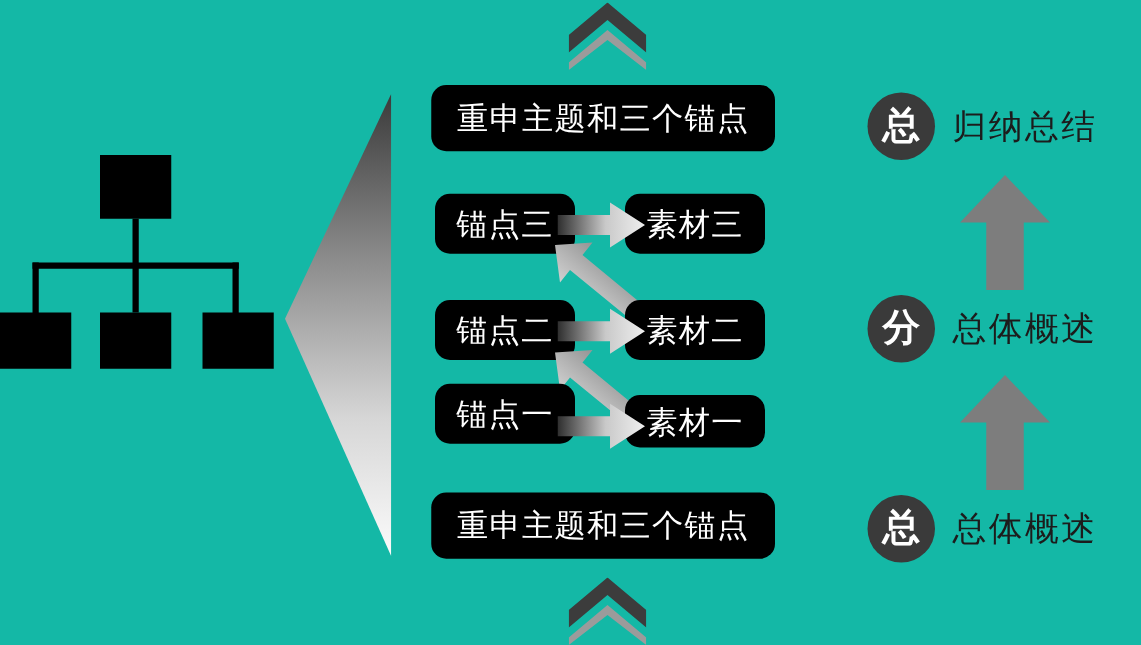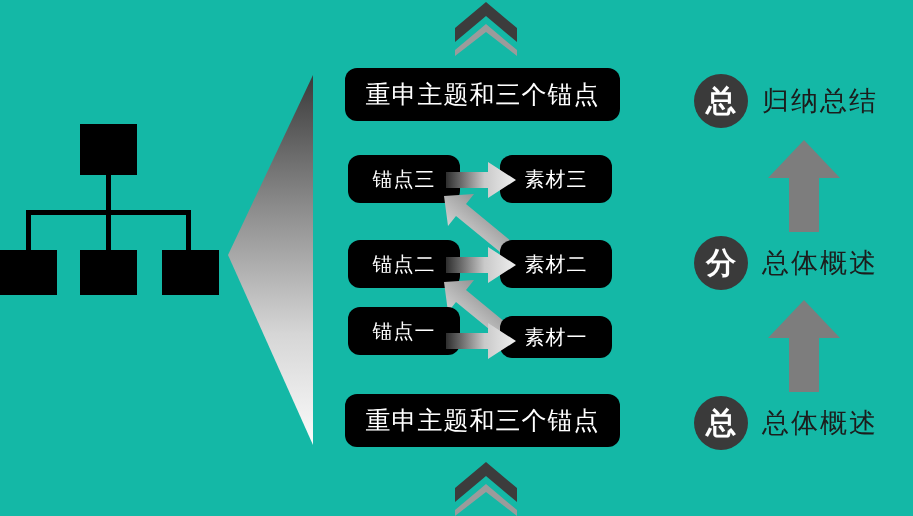--- a/index.html
+++ b/index.html
@@ -46,21 +46,21 @@
     align-items: center;
     justify-content: center;
     color: #ffffff;
     letter-spacing: 1px;
     box-sizing: border-box;
   }
   .pill-wide {
     font-size: 25px;
   }
   .pill-small {
-    font-size: 20px;
+    font-size: 25px;
   }
 
   
   .chev-wrap { position: absolute; }
 
   
   .badge-row {
     position: absolute;
     display: flex;
     align-items: center;

